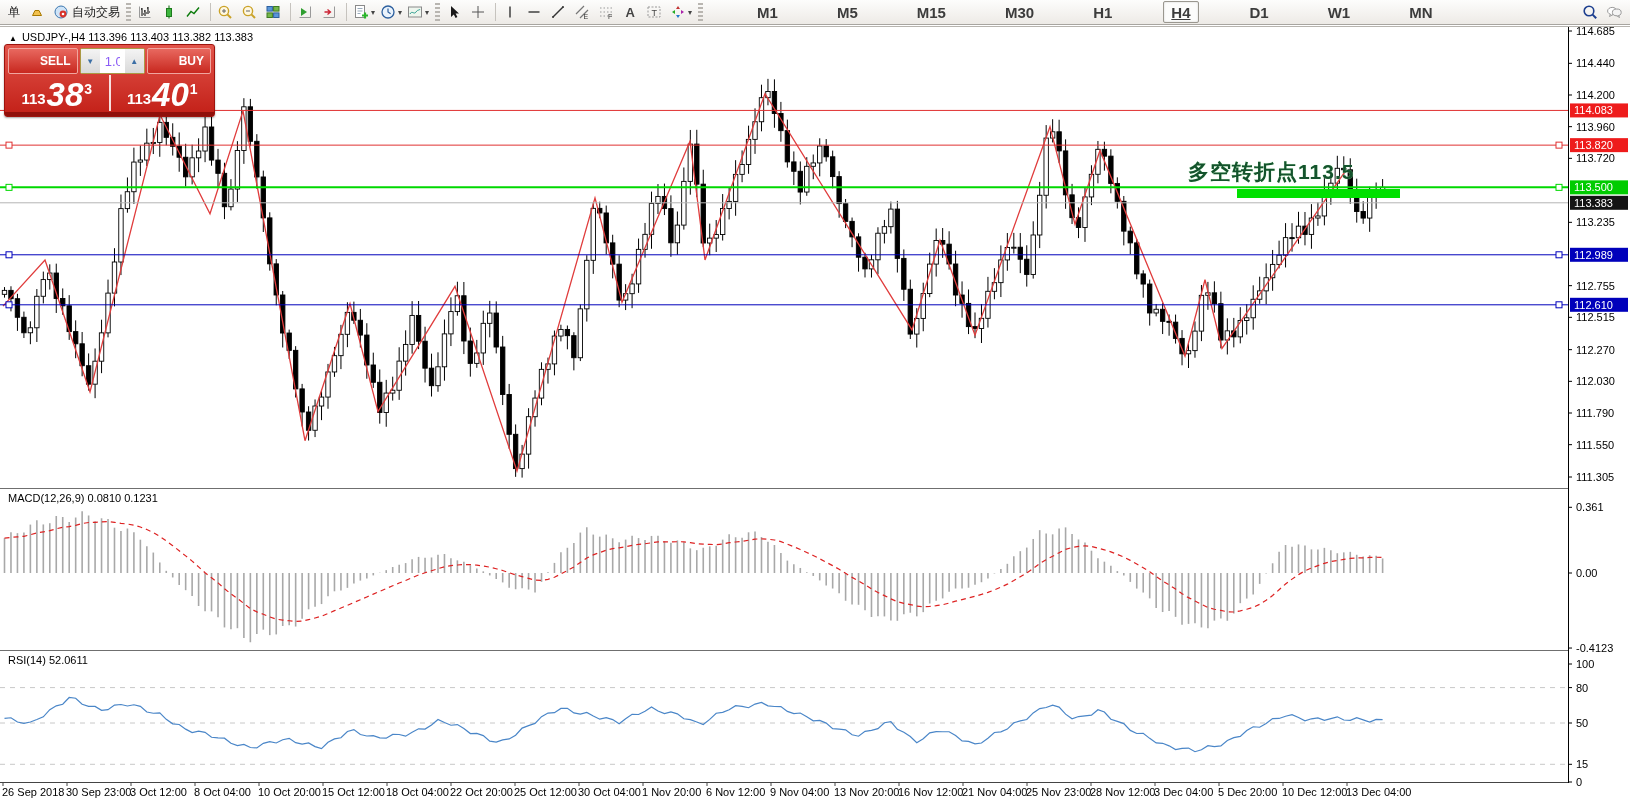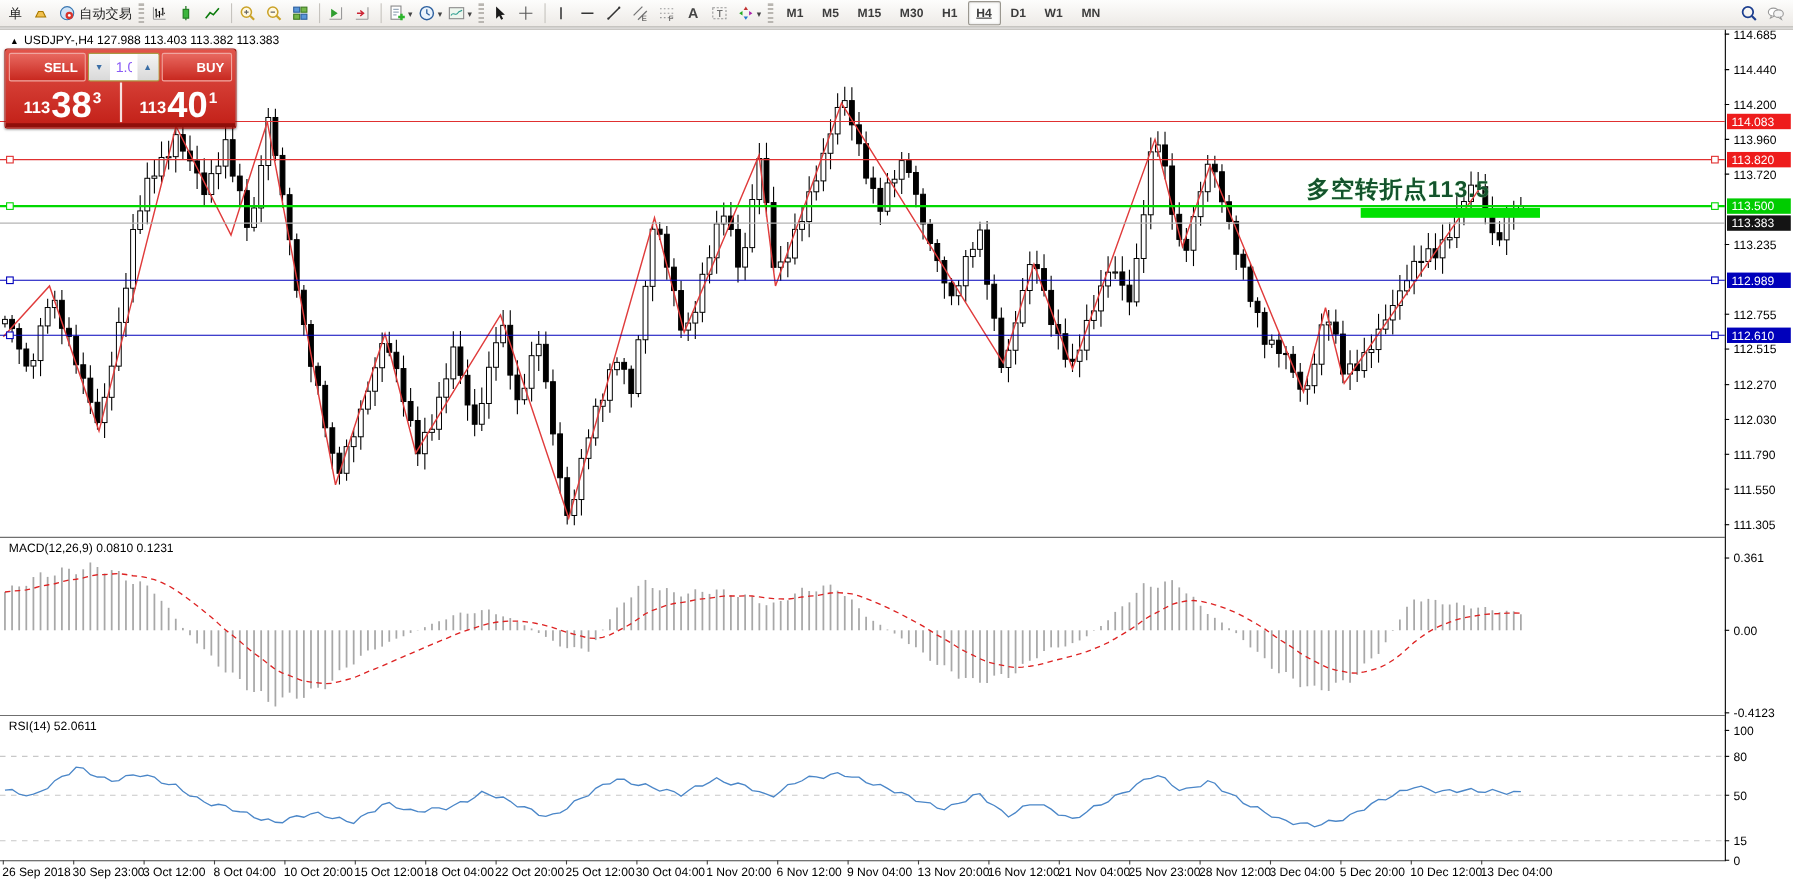--- a/index.html
+++ b/index.html
@@ -10,22 +10,22 @@
     background:linear-gradient(#fdfdfc,#edeae6);border-bottom:1px solid #a8a5a0;
     display:flex;align-items:center;padding:0 3px;gap:1px;z-index:30;}
   .titem{height:21px;min-width:23px;display:flex;align-items:center;justify-content:flex-start;
     border-radius:2px;color:#333;font-size:12px;box-sizing:border-box;padding:0 2px;}
   .titem svg{display:block}
   .tlabel{font-size:12px;color:#222;margin-left:3px;white-space:nowrap;}
   .caret{font-size:8px;color:#444;margin-left:2px;}
   .sep{width:1px;height:18px;background:#c6c3be;margin:0 3px;}
   .grip{width:5px;height:18px;margin:0 3px;
     background:repeating-linear-gradient(to bottom,#b9b6b1 0 2px,transparent 2px 4px);}
-  .tf-btn{height:20px;padding:0 7px;display:flex;align-items:center;font-size:11px;
-    font-weight:bold;color:#3c3c3c;border:1px solid transparent;border-radius:2px;}
+  .tf-btn{height:20px;padding:0 7px;display:flex;align-items:center;font-size:15px;
+    font-weight:bold;color:#3c3c3c;border:1px solid transparent;border-radius:2px;margin-left:42px;}
   .tf-btn.active{background:#fcfcfb;border:1px solid #9a978f;box-shadow:inset 0 0 2px #ccc;text-decoration:underline;}
   .tspacer{flex:1;}
   #order-partial{width:16px;overflow:hidden;justify-content:flex-start;}
   
   #chart-svg{position:absolute;left:0;top:25px;z-index:1;}
   #chart-title{position:absolute;left:9px;top:31px;z-index:10;font-size:11px;color:#000;white-space:nowrap;}
   #chart-title .tri{font-size:8px;margin-right:5px;}
   #annotation{position:absolute;left:1188px;top:158px;z-index:12;font-size:21px;font-weight:bold;
     color:#14532d;letter-spacing:1px;white-space:nowrap;text-shadow:0 0 1px #bfffbf;}
   
@@ -37,21 +37,21 @@
     border-radius:2px;color:#fff;font-size:12px;font-weight:bold;cursor:pointer;padding-left:31px;}
   .tp-stepper{flex:1;display:flex;border:1px solid #a94;background:#fff;border-radius:2px;overflow:hidden;}
   .tp-step{width:19px;background:linear-gradient(#f4f4f4,#d9d9d9);border:none;color:#3a6ea5;
     font-size:8px;cursor:pointer;padding:0;}
   .tp-vol{flex:1;border:none;outline:none;text-align:left;font-size:13px;padding:0 5px;color:#8b5cf6;
     font-family:"Liberation Sans",sans-serif;min-width:0;}
   .tp-prices{display:flex;height:36px;margin-top:1px;position:relative;}
   .tp-price{flex:1;display:flex;align-items:flex-end;justify-content:center;color:#fff;
     padding-bottom:2px;cursor:pointer;}
   .tp-price .sm{font-size:15px;font-weight:bold;margin:0 1px 2px 0;}
-  .tp-price .big{font-size:33px;font-weight:bold;line-height:28px;}
+  .tp-price .big{font-size:33px;font-weight:bold;line-height:28px;font-style:italic;}
   .tp-price .sup{font-size:14px;font-weight:bold;margin:0 0 12px 1px;}
   .tp-div{width:2px;background:rgba(255,255,255,.85);}
   .tp-strip{height:4px;background:#8f0f0a;margin-top:1px;}
   svg text{font-family:"Liberation Sans",sans-serif;}
 </style>
 </head>
 <body>
 <div id="app">
 
   <div id="toolbar">
@@ -1016,21 +1016,21 @@
         <line x1="1219" y1="782" x2="1219" y2="786" stroke="#444"></line>
         <text x="1218" y="796">5 Dec 20:00</text>
         <line x1="1283" y1="782" x2="1283" y2="786" stroke="#444"></line>
         <text x="1282" y="796">10 Dec 12:00</text>
         <line x1="1347" y1="782" x2="1347" y2="786" stroke="#444"></line>
         <text x="1346" y="796">13 Dec 04:00</text>
       </g>
     </svg>
 
   <div id="chart-title">
-    <span class="tri">▲</span><span>USDJPY-,H4</span>&nbsp;<span>127.988 113.403 113.382 113.383</span>
+    <span class="tri">▲</span><span>USDJPY-,H4</span>&nbsp;<span>113.396 113.403 113.382 113.383</span>
   </div>
 
   <div id="trade-panel">
     <div class="tp-top">
       <button class="tp-sell">SELL</button>
       <div class="tp-stepper">
         <button class="tp-step">▼</button>
         <input class="tp-vol" value="1.00" style="">
         <button class="tp-step">▲</button>
       </div>

